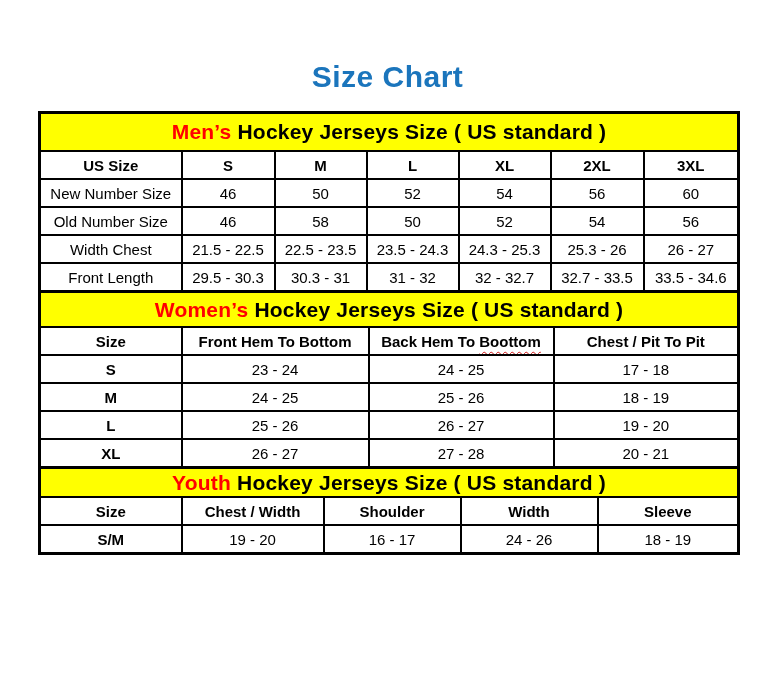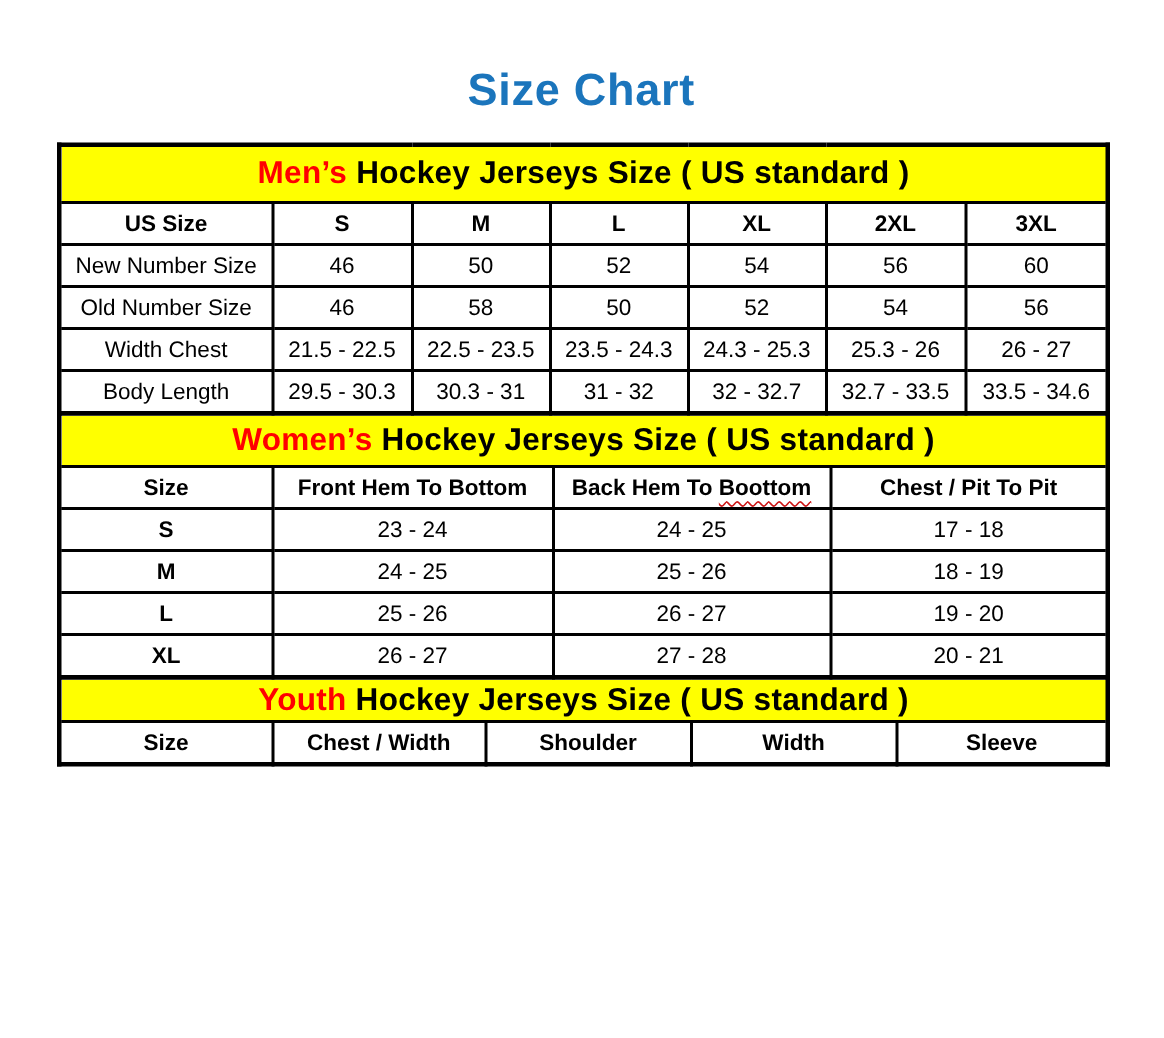--- a/index.html
+++ b/index.html
@@ -7,21 +7,21 @@
     width: 776px; height: 692px;
     background: var(--page-white, #ffffff);
     font-family: "Liberation Sans", sans-serif;
     color: var(--text-black, #000000);
     overflow: hidden;
   }
   .page { width: 776px; height: 692px; position: relative; }
 
   h1.chart-title {
     margin: 0;
-    padding-top: 44px;
+    padding-top: 60px;
     width: 699px;
     margin-left: 38px;
     text-align: center;
     font-size: 30px;
     font-weight: bold;
     letter-spacing: 0.5px;
     color: var(--title-blue, #1b75bc);
   }
 
   .tables-wrap { margin: 17px 0 0 38px; width: 699px; }
@@ -123,21 +123,21 @@
           <tr>
             <td class="lbl">Width Chest</td>
             <td>21.5 - 22.5</td>
             <td>22.5 - 23.5</td>
             <td>23.5 - 24.3</td>
             <td>24.3 - 25.3</td>
             <td>25.3 - 26</td>
             <td>26 - 27</td>
           </tr>
           <tr>
-            <td class="lbl">Body Length</td>
+            <td class="lbl">Front Length</td>
             <td>29.5 - 30.3</td>
             <td>30.3 - 31</td>
             <td>31 - 32</td>
             <td>32 - 32.7</td>
             <td>32.7 - 33.5</td>
             <td>33.5 - 34.6</td>
           </tr>
         </tbody>
     </table>
 
@@ -201,17 +201,24 @@
         </tr>
         <tr class="head-row">
             <th>Size</th>
             <th>Chest / Width</th>
             <th>Shoulder</th>
             <th>Width</th>
             <th>Sleeve</th>
           </tr>
       </tbody>
       <tbody class="body-rows">
+          <tr>
+            <td class="lbl bold">S/M</td>
+            <td>19 - 20</td>
+            <td>16 - 17</td>
+            <td>24 - 26</td>
+            <td>18 - 19</td>
+          </tr>
         </tbody>
     </table>
 
   </div>
 </div>
 
 </body></html>

